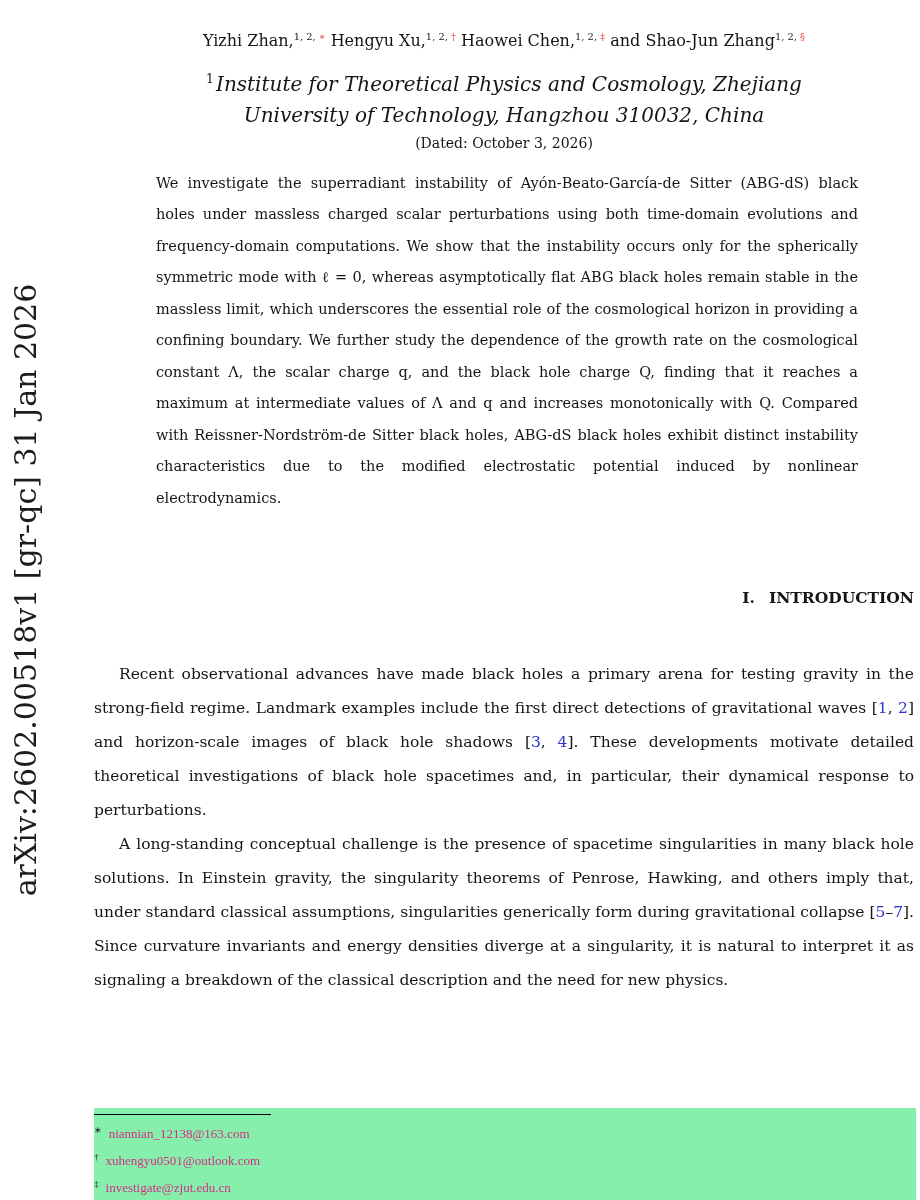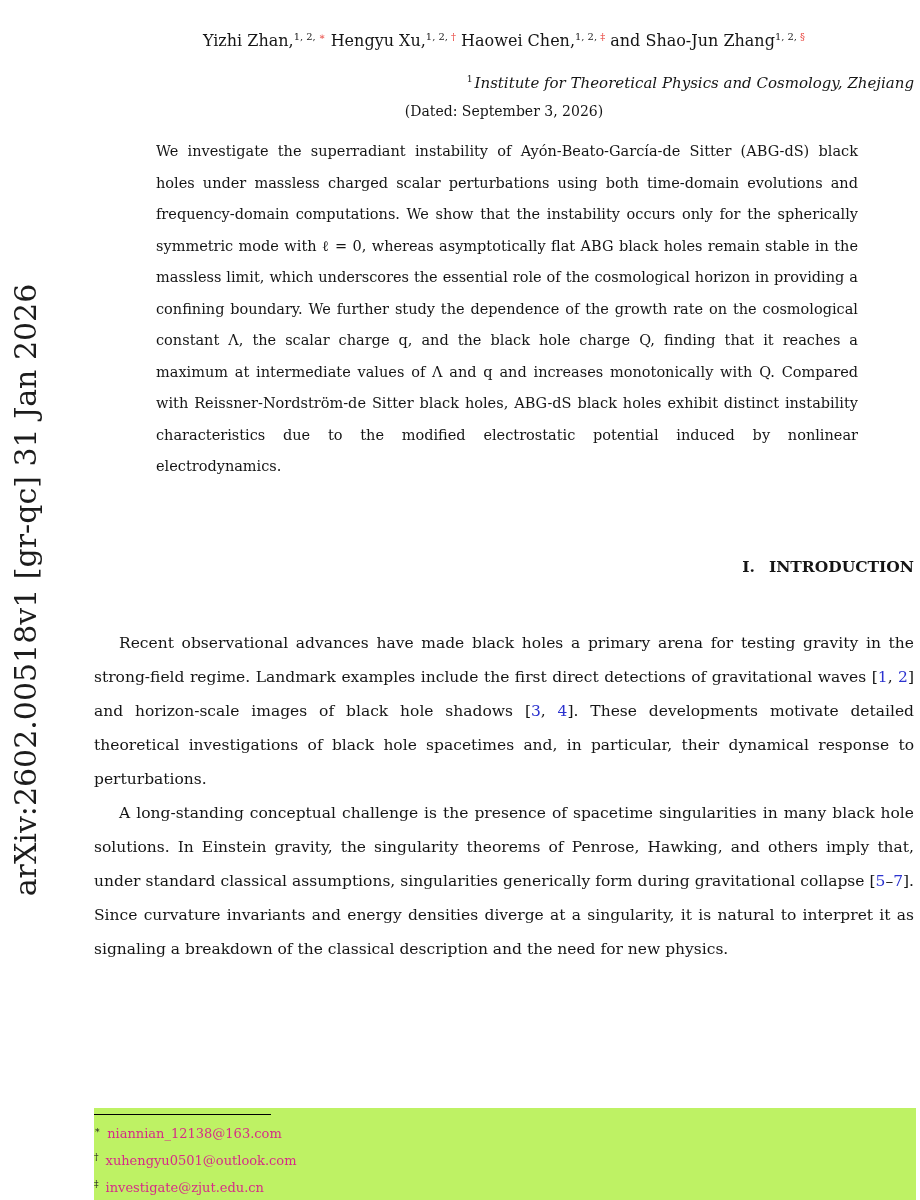--- a/index.html
+++ b/index.html
@@ -22,40 +22,40 @@
 
   .title{
     font-size:19px; font-weight:bold; text-align:center;
     line-height:35px; padding:0 16px; letter-spacing:.2px;
   }
 
   .authors{ text-align:center; font-size:16px; margin-top:23px; }
   .authors sup{ font-size:62%; vertical-align:super; }
   .mark{ color:var(--mark); text-decoration:none; cursor:pointer; }
 
-  .affils{ text-align:right; font-style:italic; font-size:15px; margin-top:13px; line-height:31px; }
+  .affils{ text-align:center; font-style:italic; font-size:20px; margin-top:13px; line-height:31px; }
   .affils sup{ font-size:62%; vertical-align:super; margin-right:2px; font-style:normal; }
 
   .dated{ text-align:center; font-size:14px; margin-top:4px; }
 
   .abstract{
     margin:17px 56px 0 62px; text-align:justify;
     font-size:14.5px; line-height:31.5px;
   }
 
   .section-heading{ text-align:right; font-weight:bold; font-size:15.5px; margin-top:74px; }
   .section-heading .num{ margin-right:14px; }
 
   .body-text{ margin-top:50px; font-size:15.5px; line-height:34px; text-align:justify; }
   .body-text p{ text-indent:25px; }
   .cite{ color:var(--cite); text-decoration:none; cursor:pointer; }
 
   .footnotes{
     position:absolute; left:94px; right:4px; top:1108px; bottom:0;
-    background:#bef264; font-size:13px; line-height:22.5px; padding-top:6px;
+    background:#86efac; font-size:13px; line-height:22.5px; padding-top:6px;font-family:Liberation Serif, serif;
   }
   .footrule{ width:177px; border-top:1px solid #000; margin-bottom:4px; }
   .fnmark{ font-size:70%; vertical-align:super; margin-right:7px; color:#222; }
   .url{ color:var(--url); text-decoration:none; cursor:pointer; }
 </style>
 </head>
 <body>
 
 <div class="arxiv-banner">
   <span>arXiv:2602.00518v1 [gr-qc] 31 Jan 2026</span>
@@ -66,23 +66,24 @@
 
   <div class="authors">
     <span><span>Yizhi Zhan,</span><sup><span>1, 2, </span><a class="mark">∗</a></sup></span>
     <span><span>Hengyu Xu,</span><sup><span>1, 2, </span><a class="mark">†</a></sup></span>
     <span><span>Haowei Chen,</span><sup><span>1, 2, </span><a class="mark">‡</a></sup></span>
     <span><span>and Shao-Jun Zhang</span><sup><span>1, 2, </span><a class="mark">§</a></sup></span>
   </div>
 
   <div class="affils">
     <div><sup>1</sup><span>Institute for Theoretical Physics and Cosmology, Zhejiang</span></div>
+    <div><span>University of Technology, Hangzhou 310032, China</span></div>
   </div>
 
-  <div class="dated">(Dated: September 3, 2026)</div>
+  <div class="dated">(Dated: October 3, 2026)</div>
 
   <p class="abstract">We investigate the superradiant instability of Ayón-Beato-García-de Sitter (ABG-dS) black holes under massless charged scalar perturbations using both time-domain evolutions and frequency-domain computations. We show that the instability occurs only for the spherically symmetric mode with ℓ = 0, whereas asymptotically flat ABG black holes remain stable in the massless limit, which underscores the essential role of the cosmological horizon in providing a confining boundary. We further study the dependence of the growth rate on the cosmological constant Λ, the scalar charge q, and the black hole charge Q, finding that it reaches a maximum at intermediate values of Λ and q and increases monotonically with Q. Compared with Reissner-Nordström-de Sitter black holes, ABG-dS black holes exhibit distinct instability characteristics due to the modified electrostatic potential induced by nonlinear electrodynamics.</p>
 
   <div class="section-heading">
     <span class="num">I.</span><span>INTRODUCTION</span>
   </div>
 
   <div class="body-text">
     <p><span>Recent observational advances have made black holes a primary arena for testing gravity in the strong-field regime. Landmark examples include the first direct detections of gravitational waves [</span><a class="cite">1</a><span>, </span><a class="cite">2</a><span>] and horizon-scale images of black hole shadows [</span><a class="cite">3</a><span>, </span><a class="cite">4</a><span>]. These developments motivate detailed theoretical investigations of black hole spacetimes and, in particular, their dynamical response to perturbations.</span></p>
     <p><span>A long-standing conceptual challenge is the presence of spacetime singularities in many black hole solutions. In Einstein gravity, the singularity theorems of Penrose, Hawking, and others imply that, under standard classical assumptions, singularities generically form during gravitational collapse [</span><a class="cite">5</a><span>–</span><a class="cite">7</a><span>]. Since curvature invariants and energy densities diverge at a singularity, it is natural to interpret it as signaling a breakdown of the classical description and the need for new physics.</span></p>

